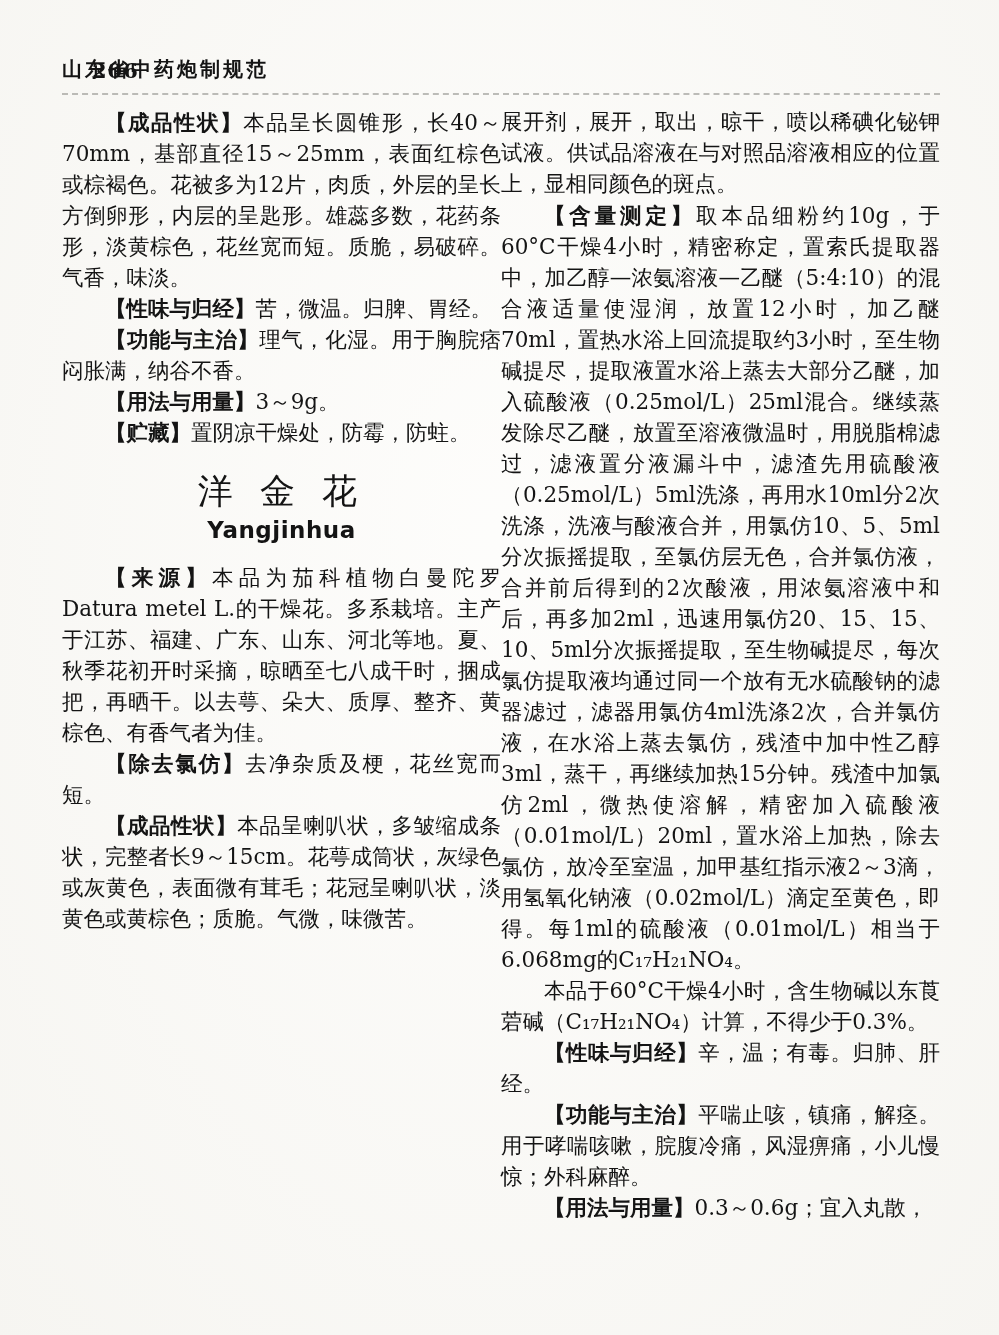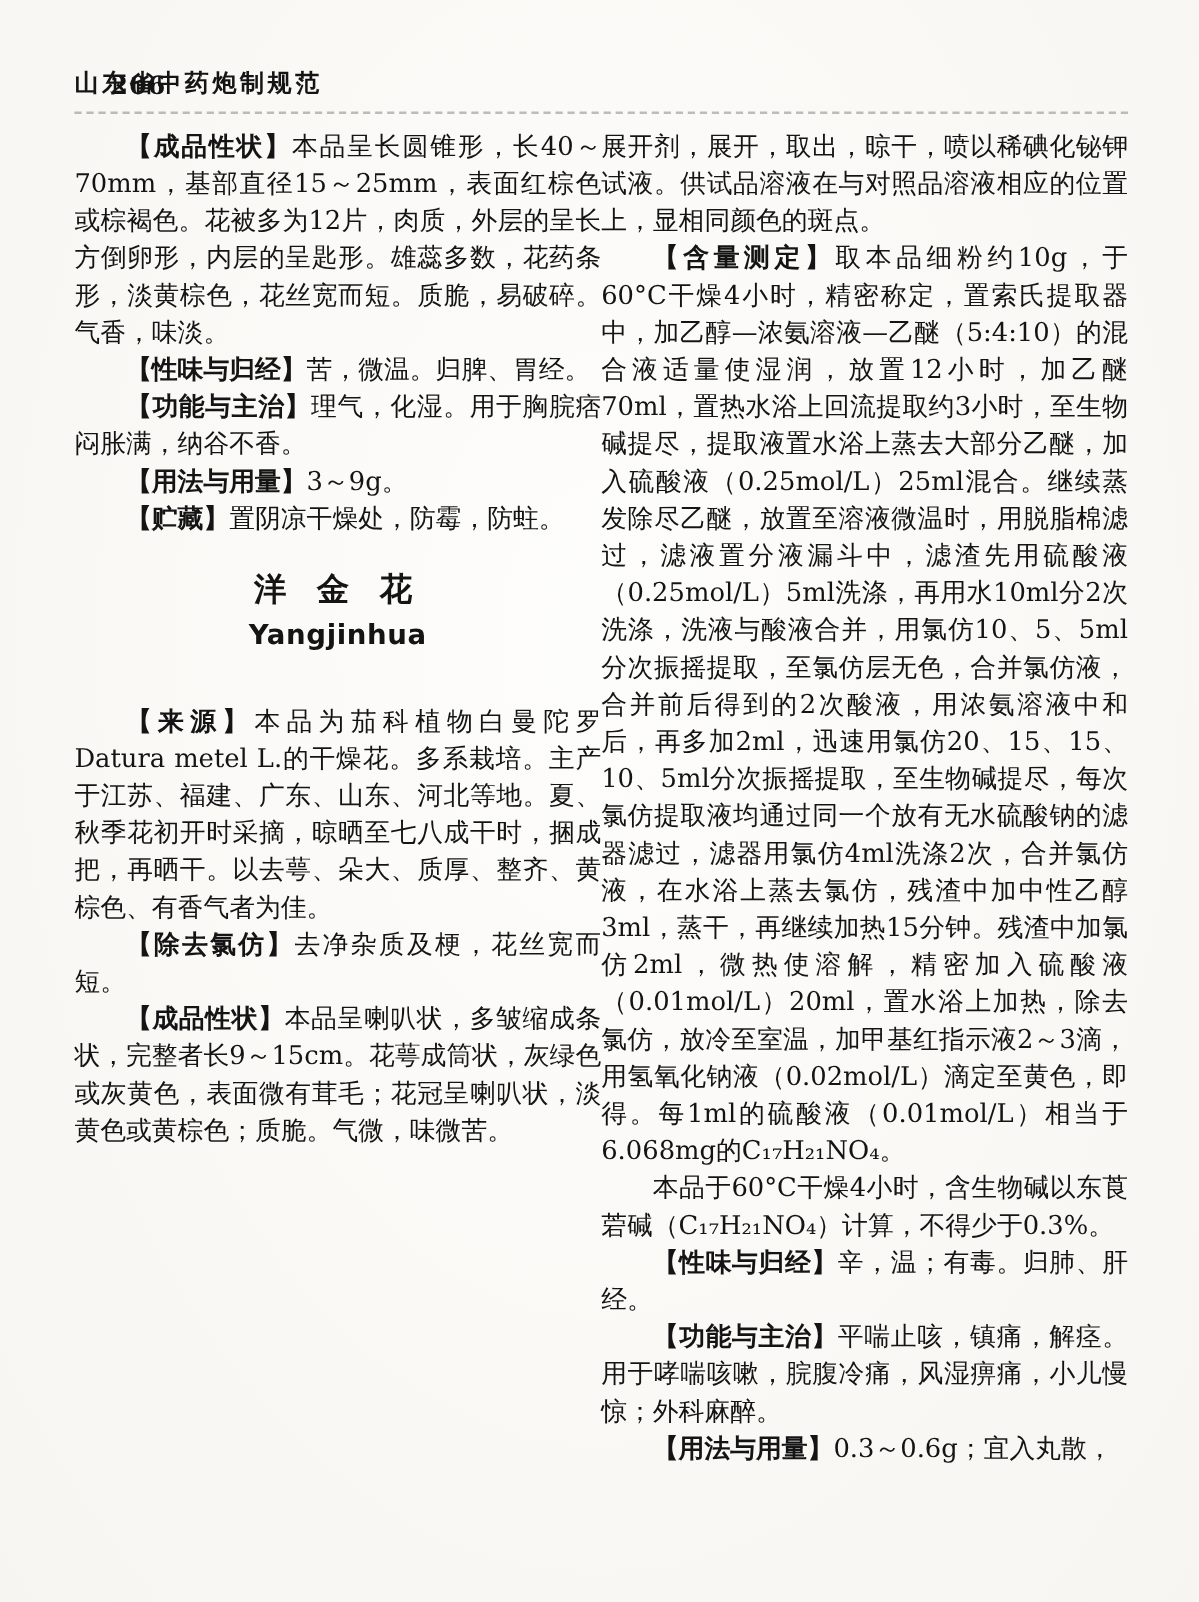--- a/index.html
+++ b/index.html
@@ -67,30 +67,30 @@
     text-indent: 0;
     font-family: Liberation Serif, serif;
   }
   .label {
     font-weight: bold;
   }
   .article-title {
     margin: 28px 0 8px 0;
     text-align: center;
     text-indent: 0;
-    font-size: 27px;
-    font-weight: bold;
+    font-size: 35px;
+    font-weight: normal;
     letter-spacing: 8px;
   }
   .article-pinyin {
     text-align: center;
     font-family: "DejaVu Sans", "Liberation Sans", sans-serif;
     font-size: 23px;
     font-weight: bold;
-    margin-bottom: 40px;
+    margin-bottom: 16px;
     letter-spacing: 0.5px;
   }
 </style>
 </head>
 <body>
 
 <div class="page">
 
   <div class="page-header">
     <span class="page-num">206</span>

